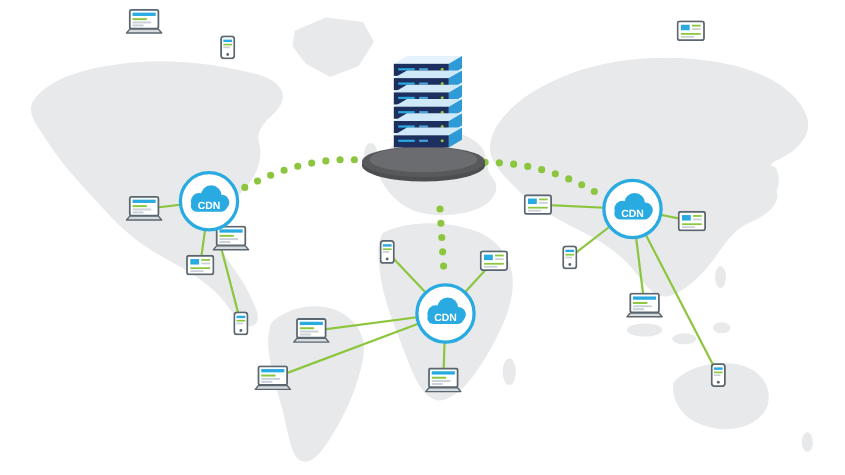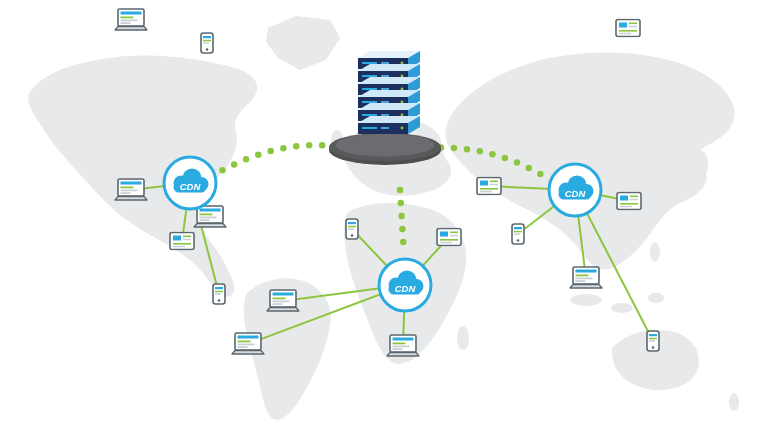--- a/index.html
+++ b/index.html
@@ -1,17 +1,17 @@
 <!DOCTYPE html>
 <html><head>
 <meta charset="utf-8">
 <style>
   html,body{margin:0;padding:0;background:#fff;}
   #stage{position:relative;width:768px;height:432px;overflow:hidden;background:#fff;
-         font-family:"Liberation Sans",sans-serif;font-style:italic;}
+         font-family:"Liberation Sans",sans-serif;}
   #map-layer,#links-layer{position:absolute;left:0;top:0;width:768px;height:432px;}
   #map-layer{z-index:0;}
   #links-layer{z-index:1;}
   #server{position:absolute;left:320px;top:48px;z-index:2;line-height:0;}
   .device{position:absolute;transform:translate(-50%,-50%);z-index:3;line-height:0;}
   .cdn-node{position:absolute;transform:translate(-50%,-50%);z-index:4;line-height:0;}
   .backbone{fill:none;stroke:#8cc63f;stroke-width:6.5;stroke-dasharray:0 13;stroke-linecap:round;}
   .access{stroke:#8cc63f;stroke-width:2;}
   .cdn-label{font-family:"Liberation Sans",sans-serif;font-size:9.5px;font-weight:bold;fill:#ffffff;}
   .map{fill:#e8e9ea;}

